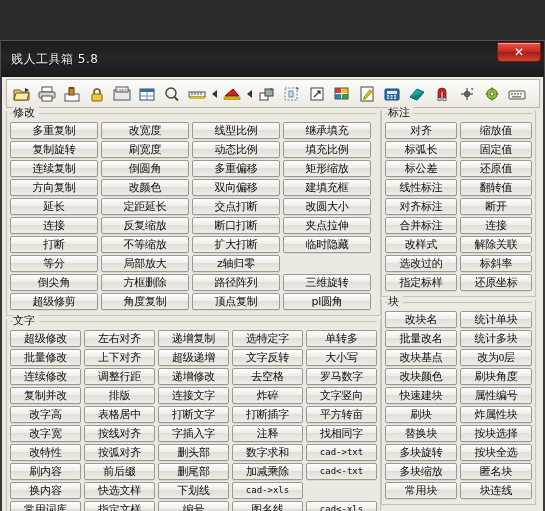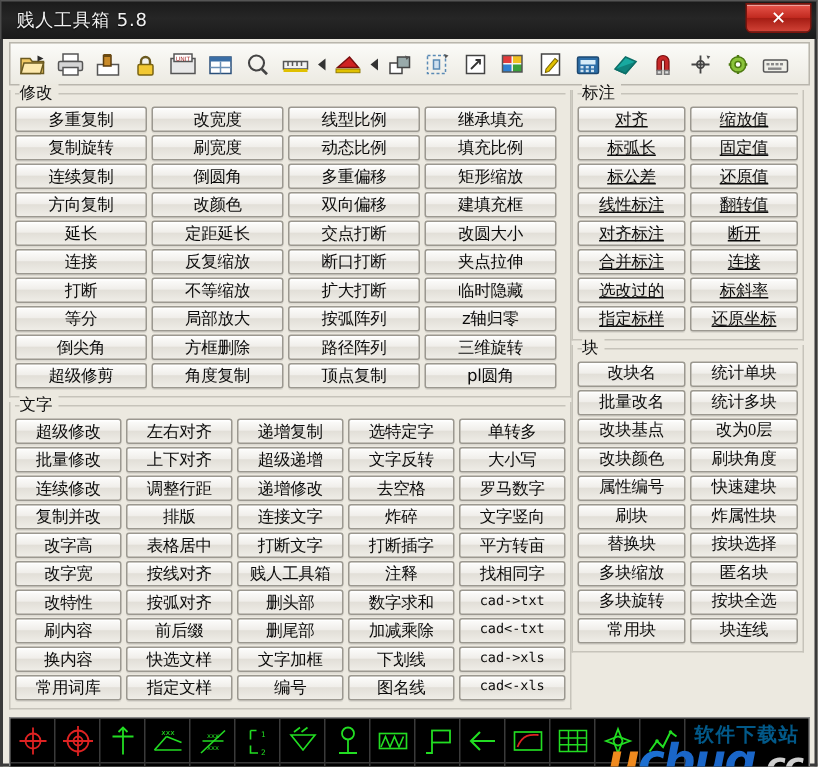--- a/index.html
+++ b/index.html
@@ -15,27 +15,28 @@
   #app {
     position: relative;
     width: 545px; height: 511px;
     background: linear-gradient(to bottom, #1d1d1d 0%, #2e2e2e 100%);
     padding: 0;
   }
 
   
   .titlebar {
     position: relative;
-    height: 26px;
+    height: 37px;
     background: linear-gradient(to bottom, #1b1b1b 0%, #262626 45%, #1a1a1a 100%);
     border-top: 1px solid #555;
     border-left: 1px solid #4a4a4a;
     border-right: 1px solid #4a4a4a;
     display: flex;
     align-items: center;
+    margin-top: 40px;
   }
   .title-text {
     margin-left: 10px;
     color: #f2f2f2;
     font-size: 12px;
     letter-spacing: 0.5px;
     text-shadow: 0 1px 1px #000;
     white-space: nowrap;
   }
   .close-btn {
@@ -158,21 +159,21 @@
   }
   .btn.mono {
     font-family: "DejaVu Sans Mono", "Liberation Mono", monospace;
     font-size: 9px;
     letter-spacing: 0;
   }
 
   
   .g-modify .btn { width: 88px; flex: none; }
   .g-text   .btn { width: 71px; flex: none; }
-  .g-dim    .btn { width: 72px; flex: none; text-decoration: underline; }
+  .g-dim    .btn { width: 72px; flex: none; }
   .g-block  .btn { width: 72px; flex: none; font-family: Liberation Serif, serif; }
 
   
   .icon-strip {
     margin-top: 2px;
     background: #000;
     border: 1px solid #888;
     height: 60px;
     position: relative;
     overflow: hidden;
@@ -450,21 +451,20 @@
             </div>
             <div class="btn-row">
               <button class="btn">打断</button>
               <button class="btn">不等缩放</button>
               <button class="btn">扩大打断</button>
               <button class="btn">临时隐藏</button>
             </div>
             <div class="btn-row">
               <button class="btn">等分</button>
               <button class="btn">局部放大</button>
-              <button class="btn">按弧阵列</button>
               <button class="btn">z轴归零</button>
             </div>
             <div class="btn-row">
               <button class="btn">倒尖角</button>
               <button class="btn">方框删除</button>
               <button class="btn">路径阵列</button>
               <button class="btn">三维旋转</button>
             </div>
             <div class="btn-row">
               <button class="btn">超级修剪</button>
@@ -511,42 +511,41 @@
             <div class="btn-row">
               <button class="btn">改字高</button>
               <button class="btn">表格居中</button>
               <button class="btn">打断文字</button>
               <button class="btn">打断插字</button>
               <button class="btn">平方转亩</button>
             </div>
             <div class="btn-row">
               <button class="btn">改字宽</button>
               <button class="btn">按线对齐</button>
-              <button class="btn">贱人工具箱</button>
+              <button class="btn">字插入字</button>
               <button class="btn">注释</button>
               <button class="btn">找相同字</button>
             </div>
             <div class="btn-row">
               <button class="btn">改特性</button>
               <button class="btn">按弧对齐</button>
               <button class="btn">删头部</button>
               <button class="btn">数字求和</button>
               <button class="btn mono">cad-&gt;txt</button>
             </div>
             <div class="btn-row">
               <button class="btn">刷内容</button>
               <button class="btn">前后缀</button>
               <button class="btn">删尾部</button>
               <button class="btn">加减乘除</button>
               <button class="btn mono">cad&lt;-txt</button>
             </div>
             <div class="btn-row">
               <button class="btn">换内容</button>
               <button class="btn">快选文样</button>
-              <button class="btn">文字加框</button>
               <button class="btn">下划线</button>
               <button class="btn mono">cad-&gt;xls</button>
             </div>
             <div class="btn-row">
               <button class="btn">常用词库</button>
               <button class="btn">指定文样</button>
               <button class="btn">编号</button>
               <button class="btn">图名线</button>
               <button class="btn mono">cad&lt;-xls</button>
             </div>
@@ -579,20 +578,24 @@
             </div>
             <div class="btn-row">
               <button class="btn">对齐标注</button>
               <button class="btn">断开</button>
             </div>
             <div class="btn-row">
               <button class="btn">合并标注</button>
               <button class="btn">连接</button>
             </div>
             <div class="btn-row">
+              <button class="btn">改样式</button>
+              <button class="btn">解除关联</button>
+            </div>
+            <div class="btn-row">
               <button class="btn">选改过的</button>
               <button class="btn">标斜率</button>
             </div>
             <div class="btn-row">
               <button class="btn">指定标样</button>
               <button class="btn">还原坐标</button>
             </div>
           </div>
         </div>
 
@@ -611,38 +614,38 @@
             </div>
             <div class="btn-row">
               <button class="btn">改块基点</button>
               <button class="btn">改为0层</button>
             </div>
             <div class="btn-row">
               <button class="btn">改块颜色</button>
               <button class="btn">刷块角度</button>
             </div>
             <div class="btn-row">
+              <button class="btn">快速建块</button>
               <button class="btn">属性编号</button>
-              <button class="btn">快速建块</button>
             </div>
             <div class="btn-row">
               <button class="btn">刷块</button>
               <button class="btn">炸属性块</button>
             </div>
             <div class="btn-row">
               <button class="btn">替换块</button>
               <button class="btn">按块选择</button>
             </div>
             <div class="btn-row">
+              <button class="btn">多块旋转</button>
+              <button class="btn">按块全选</button>
+            </div>
+            <div class="btn-row">
               <button class="btn">多块缩放</button>
               <button class="btn">匿名块</button>
-            </div>
-            <div class="btn-row">
-              <button class="btn">多块旋转</button>
-              <button class="btn">按块全选</button>
             </div>
             <div class="btn-row">
               <button class="btn">常用块</button>
               <button class="btn">块连线</button>
             </div>
           </div>
         </div>
       </div>
     </div>
 

